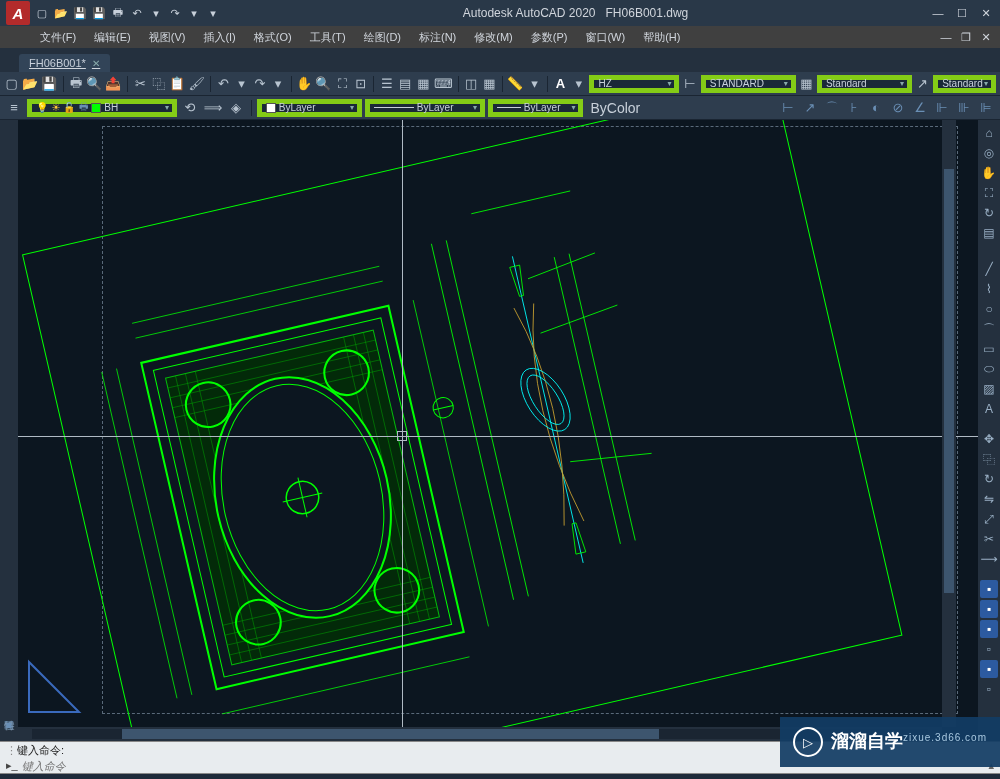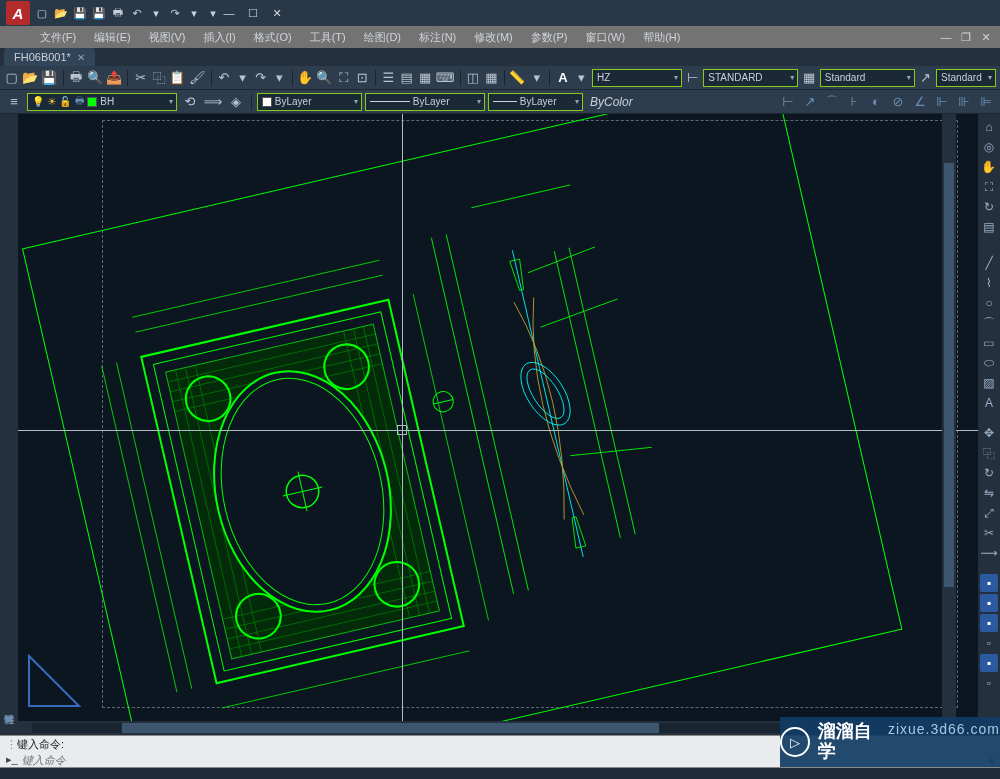--- a/index.html
+++ b/index.html
@@ -4,35 +4,35 @@
 <style>
 * { margin: 0; padding: 0; box-sizing: border-box; }
 body { font-family: "Microsoft YaHei", Arial, sans-serif; background: #1e2a3a; color: #d0d5dc; font-size: 11px; overflow: hidden; width: 1000px; height: 779px; position: relative; }
 .titlebar { height: 26px; background: #293848; display: flex; align-items: center; padding: 0 6px; }
 .logo { width: 24px; height: 24px; background: #b32b2b; border-radius: 2px; color: #fff; font-weight: bold; font-size: 15px; display: flex; align-items: center; justify-content: center; font-style: italic; margin-right: 4px; }
 .qat { display: flex; gap: 3px; align-items: center; }
 .qat .ico { width: 16px; height: 16px; display: flex; align-items: center; justify-content: center; color: #c8d0da; }
 .title-center { flex: 1; text-align: center; color: #d0d5dc; font-size: 12px; }
 .win-controls { display: flex; gap: 8px; }
 .win-btn { width: 16px; height: 16px; color: #d0d5dc; display: flex; align-items: center; justify-content: center; cursor: pointer; }
-.menubar { height: 22px; background: #737373; display: flex; align-items: center; padding-left: 32px; gap: 2px; }
+.menubar { height: 22px; background: #404040; display: flex; align-items: center; padding-left: 32px; gap: 2px; }
 .menubar .menu { padding: 2px 8px; color: #d0d5dc; cursor: pointer; font-size: 11px; }
 .menubar-right { margin-left: auto; display: flex; gap: 4px; padding-right: 6px; }
-.doctabs { height: 18px; background: #24303e; display: flex; align-items: flex-end; padding-left: 4px; }
+.doctabs { height: 24px; background: #24303e; display: flex; align-items: flex-end; padding-left: 19px; text-decoration: underline; }
 .doctab { background: #324458; padding: 3px 10px 3px 10px; border-radius: 3px 3px 0 0; font-size: 11px; color: #c8d0da; display: flex; align-items: center; gap: 6px; }
 .doctab .close { color: #8aa; font-size: 10px; }
 .toolbar-row { height: 24px; background: #2e3d4e; border-bottom: 1px solid #1a2532; display: flex; align-items: center; padding: 0 4px; gap: 3px; overflow: hidden; }
 .tico { width: 20px; height: 20px; display: flex; align-items: center; justify-content: center; color: #b8c4d0; cursor: pointer; font-size: 13px; }
 .tsep { width: 1px; height: 16px; background: #1a2532; margin: 0 2px; }
-.dropdown { height: 18px; background: #1a2838; border: 1px solid #84cc16; color: #c8d0da; font-size: 10px; padding: 0 18px 0 4px; display: flex; align-items: center; position: relative; cursor: pointer; }
+.dropdown { height: 18px; background: #1a2838; border: 5px solid #84cc16; color: #c8d0da; font-size: 10px; padding: 0 18px 0 4px; display: flex; align-items: center; position: relative; cursor: pointer; }
 .dropdown::after { content: "▾"; position: absolute; right: 3px; font-size: 8px; color: #8aa; }
 .dd-wide { min-width: 80px; }
 .layer-dd { min-width: 150px; display: flex; align-items: center; gap: 3px; }
 .color-swatch { width: 10px; height: 10px; background: #0f0; border: 1px solid #555; display: inline-block; }
-.bycolor { background: transparent; border: none; color: #c8d0da; font-size: 12px; padding: 0 4px; min-width: 60px; font-style: italic; }
+.bycolor { background: transparent; border: none; color: #c8d0da; font-size: 14px; padding: 0 4px; min-width: 60px; }
 .nav-icons { display: flex; gap: 2px; margin-left: auto; }
 .nav-icons .nico { width: 20px; height: 18px; color: #6a8fb5; display: flex; align-items: center; justify-content: center; font-size: 13px; }
 
 .main-area { position: relative; height: 621px; display: flex; }
 .left-strip { width: 18px; background: #24303e; display: flex; flex-direction: column; align-items: center; justify-content: flex-end; padding-bottom: 10px; gap: 6px; }
 .left-strip .vtxt { writing-mode: vertical-rl; color: #8aa0b5; font-size: 10px; }
 .canvas-wrap { flex: 1; position: relative; background: #0c1620; overflow: hidden; }
 .canvas { position: absolute; inset: 0; }
 .crosshair-v { position: absolute; top: 0; bottom: 0; left: 384px; width: 1px; background: #b0bac4; }
 .crosshair-h { position: absolute; left: 0; right: 0; top: 316px; height: 1px; background: #b0bac4; }
@@ -51,40 +51,44 @@
 .cmdline { background: #e8ecef; color: #222; padding: 1px 6px; font-size: 11px; line-height: 14px; border-top: 1px solid #888; }
 .cmdline .grip { display: inline-block; width: 8px; color: #888; }
 .cmd-input-row { background: #e8ecef; display: flex; align-items: center; padding: 1px 6px; gap: 4px; border-bottom: 1px solid #888; }
 .cmd-prompt-ico { color: #444; }
 .cmd-input { flex: 1; background: transparent; border: none; color: #999; font-style: italic; font-size: 11px; outline: none; }
 
 .watermark { position: absolute; right: 0; bottom: 12px; width: 220px; height: 50px; background: rgba(18, 60, 100, 0.93); display: flex; align-items: center; justify-content: center; gap: 8px; color: #fff; }
 .wm-logo { width: 30px; height: 30px; border: 2px solid #fff; border-radius: 50%; display: flex; align-items: center; justify-content: center; font-size: 13px; }
 .wm-txt { display: flex; flex-direction: row; line-height: 1.1; }
 .wm-main { font-size: 18px; font-weight: bold; }
-.wm-sub { font-size: 14px; letter-spacing: 1px; color: #a8c8e0; }
+.wm-sub { font-size: 10px; letter-spacing: 1px; color: #a8c8e0; }
 
 svg { display: block; }
 </style>
 </head>
 <body>
 
 <div class="titlebar">
   <div class="logo">A</div>
   <div class="qat">
     <span class="ico">▢</span>
     <span class="ico">📂</span>
     <span class="ico">💾</span>
     <span class="ico">💾</span>
     <span class="ico">🖶</span>
     <span class="ico">↶</span>
     <span class="ico">▾</span>
     <span class="ico">↷</span>
     <span class="ico">▾</span>
     <span class="ico">▾</span>
+  </div>
+  <div class="title-center">
+    <span>Autodesk AutoCAD 2020</span>&nbsp;&nbsp;
+    <span>FH06B001.dwg</span>
   </div>
   <div class="win-controls">
     <span class="win-btn">—</span>
     <span class="win-btn">☐</span>
     <span class="win-btn">✕</span>
   </div>
 </div>
 
 <div class="menubar">
   <span class="menu">文件(F)</span>

